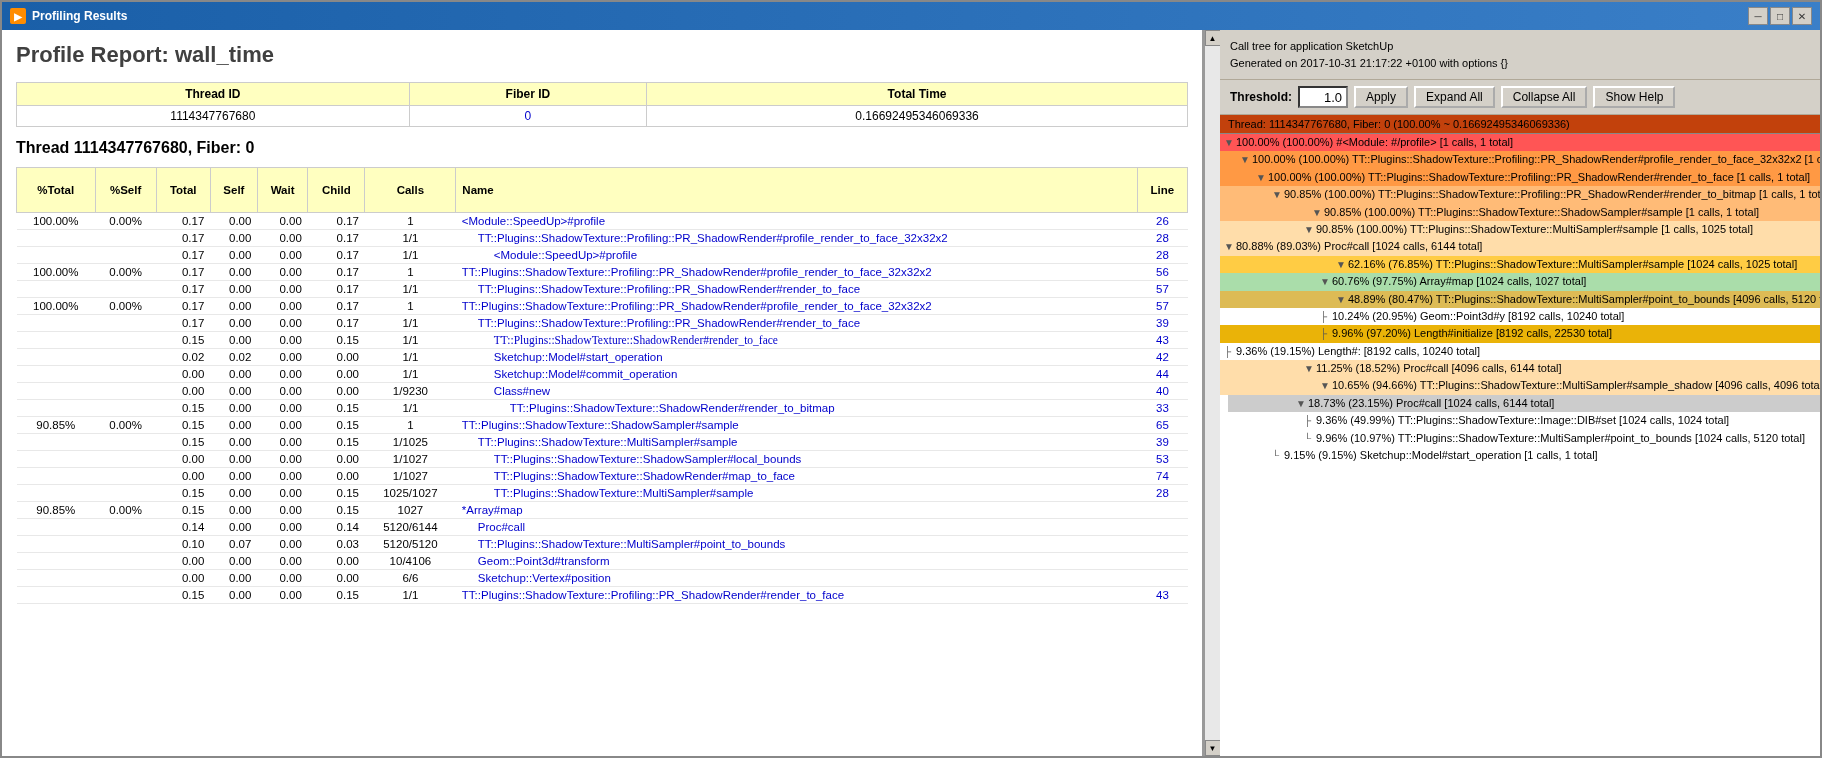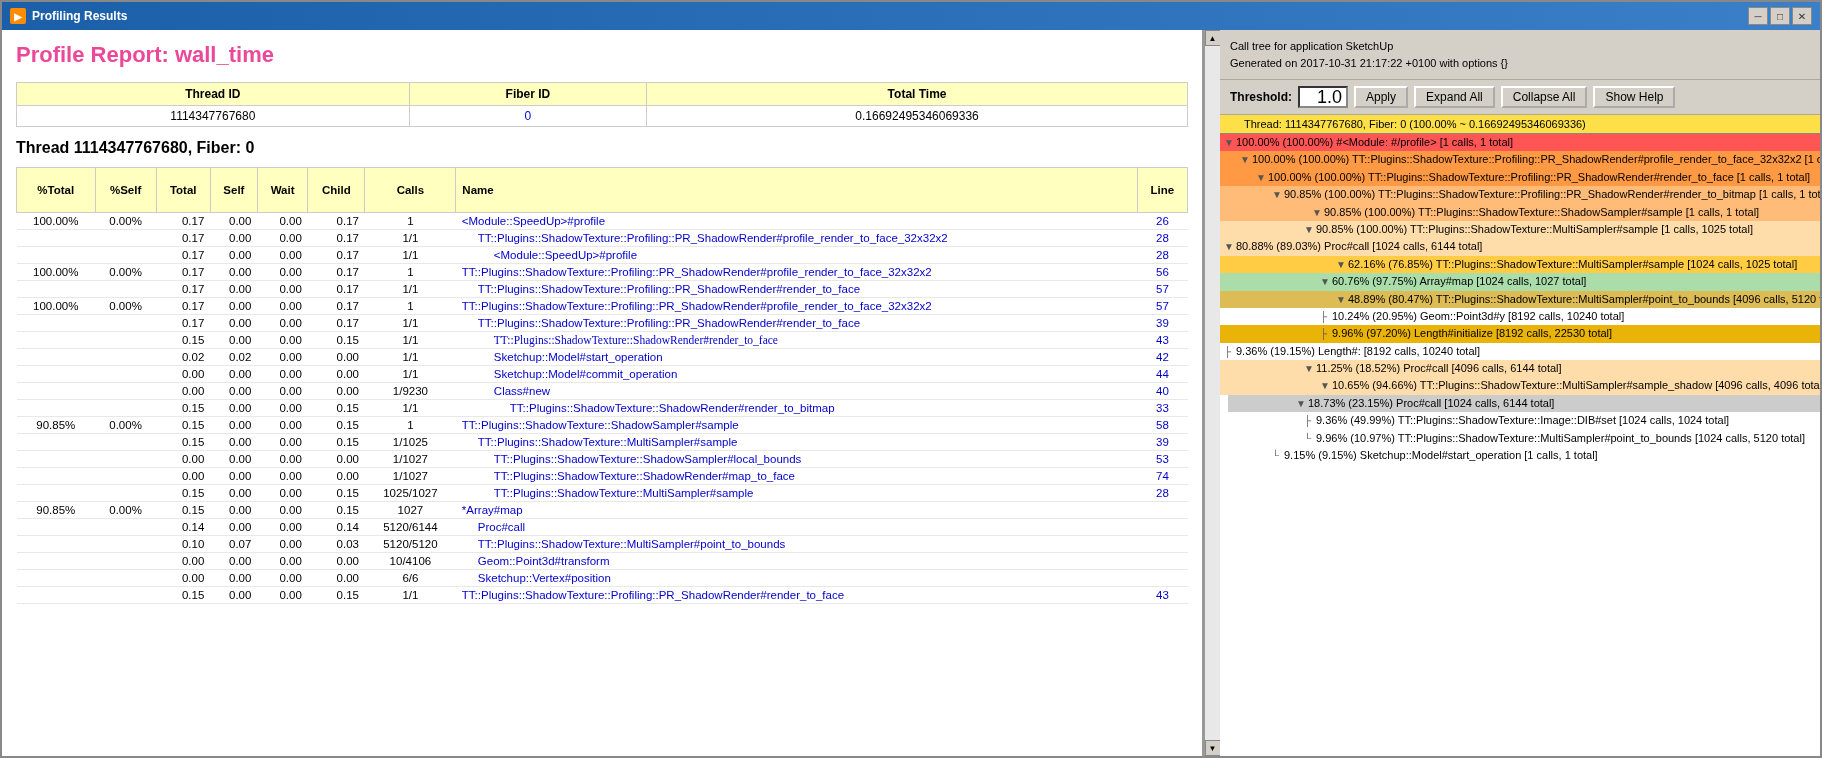--- a/index.html
+++ b/index.html
@@ -101,21 +101,21 @@
 
     .scroll-track {
       flex: 1;
       width: 100%;
       background: #e8e8e8;
     }
 
     .page-title {
       font-size: 22px;
       font-weight: bold;
-      color: #ec4899;
+      color: #404040;
       margin-bottom: 14px;
     }
 
     .thread-table {
       width: 100%;
       border-collapse: collapse;
       margin-bottom: 12px;
     }
 
     .thread-table th {
@@ -215,37 +215,37 @@
     .threshold-label {
       font-size: 12px;
       font-weight: bold;
     }
 
     .threshold-input {
       width: 50px;
       height: 22px;
       border: 2px inset #888;
       background: white;
-      font-size: 18px;
+      font-size: 13px;
       padding: 2px 4px;
       text-align: right;
     }
 
     .tool-btn {
       height: 22px;
       padding: 2px 10px;
       background: #d4d0c8;
       border: 2px outset #fff;
       font-size: 12px;
       cursor: pointer;
     }
 
     .thread-info-bar {
-      background: #fde047;
-      padding: 3px 24px;
+      background: #c2410c;
+      padding: 3px 8px;
       font-size: 11px;
       color: #000;
       border-bottom: 1px solid #888;
     }
 
     .tree-container {
       flex: 1;
       overflow-y: auto;
       overflow-x: auto;
       background: white;
@@ -464,21 +464,21 @@
               </tr>
               <tr>
                 <td class="center">90.85%</td>
                 <td class="center">0.00%</td>
                 <td class="num">0.15</td>
                 <td class="num">0.00</td>
                 <td class="num">0.00</td>
                 <td class="num">0.15</td>
                 <td class="center">1</td>
                 <td><a href="#">TT::Plugins::ShadowTexture::ShadowSampler#sample</a></td>
-                <td class="center"><a href="#">58</a></td>
+                <td class="center"><a href="#">65</a></td>
               </tr>
               <tr>
                 <td class="center"></td>
                 <td class="center"></td>
                 <td class="num">0.15</td>
                 <td class="num">0.00</td>
                 <td class="num">0.00</td>
                 <td class="num">0.15</td>
                 <td class="center">1/1025</td>
                 <td style="padding-left: 22px;"><a href="#">TT::Plugins::ShadowTexture::MultiSampler#sample</a></td>

